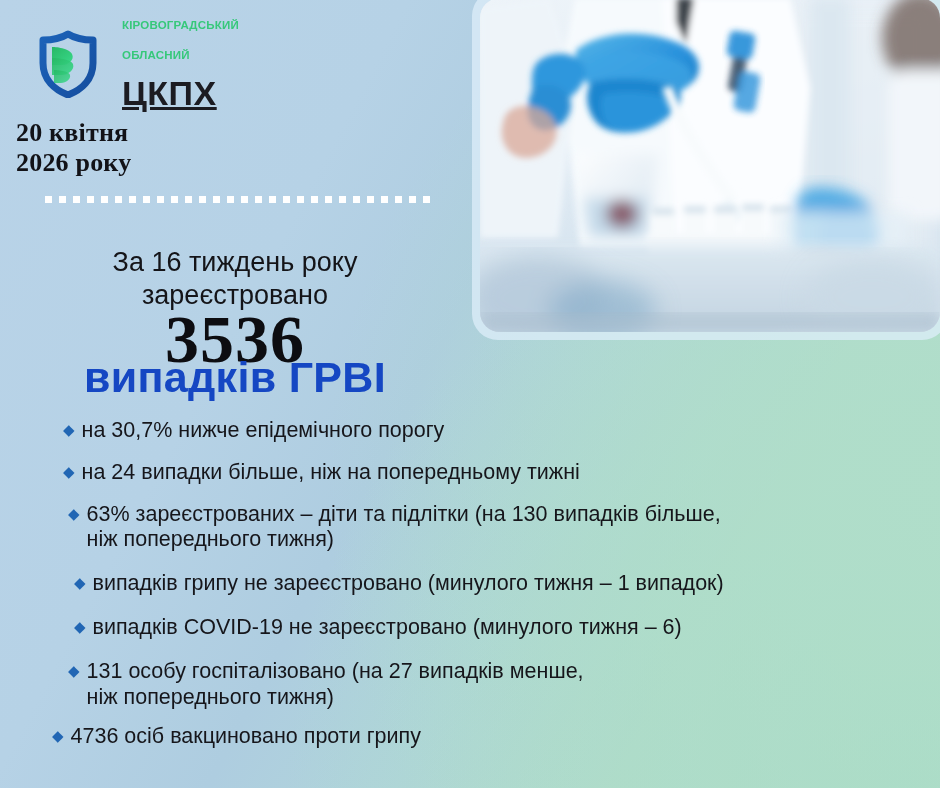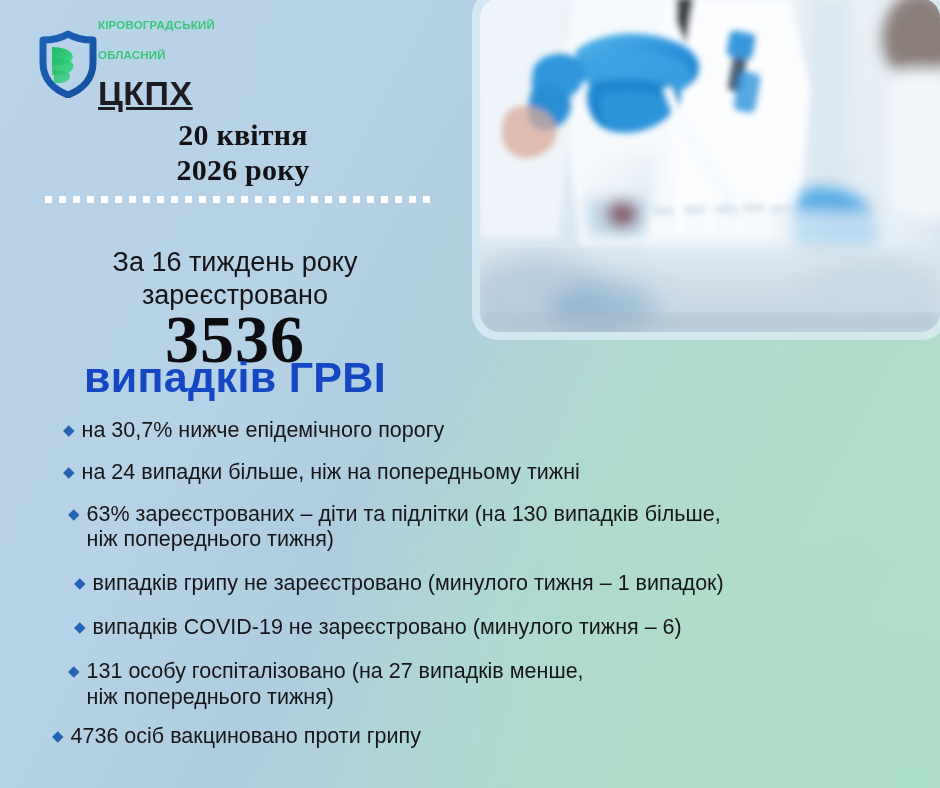--- a/index.html
+++ b/index.html
@@ -26,21 +26,21 @@
       linear-gradient(118deg, #b9d3e8 0%, #b6d2e6 30%, #aecde0 46%, #b0d5da 60%, #b4dbce 76%, #b6decb 100%);
   }
 
   
   .logo-block {
     position: absolute;
     left: 38px;
     top: 18px;
     display: flex;
     align-items: center;
-    gap: 0;
+    gap: 24px;
   }
   .logo-mark {
     width: 60px;
     height: 68px;
     flex: 0 0 auto;
     display: block;
   }
   .logo-words {
     display: flex;
     flex-direction: column;
@@ -63,27 +63,26 @@
     letter-spacing: 0.5px;
     color: #1c1c22;
     margin-top: 15px;
     line-height: 1;
     text-decoration: underline;
   }
 
   
   .date-block {
     position: absolute;
-    left: 8px;
+    left: 16px;
     top: 118px;
     width: 470px;
-    text-align: center;
     font-family: "Liberation Serif", serif;
     font-weight: bold;
-    font-size: 30px;
+    font-size: 26px;
     line-height: 1.16;
     color: #121217;
     letter-spacing: 0.2px;
   }
 
   
   .dotted-rule {
     position: absolute;
     left: 45px;
     top: 196px;

